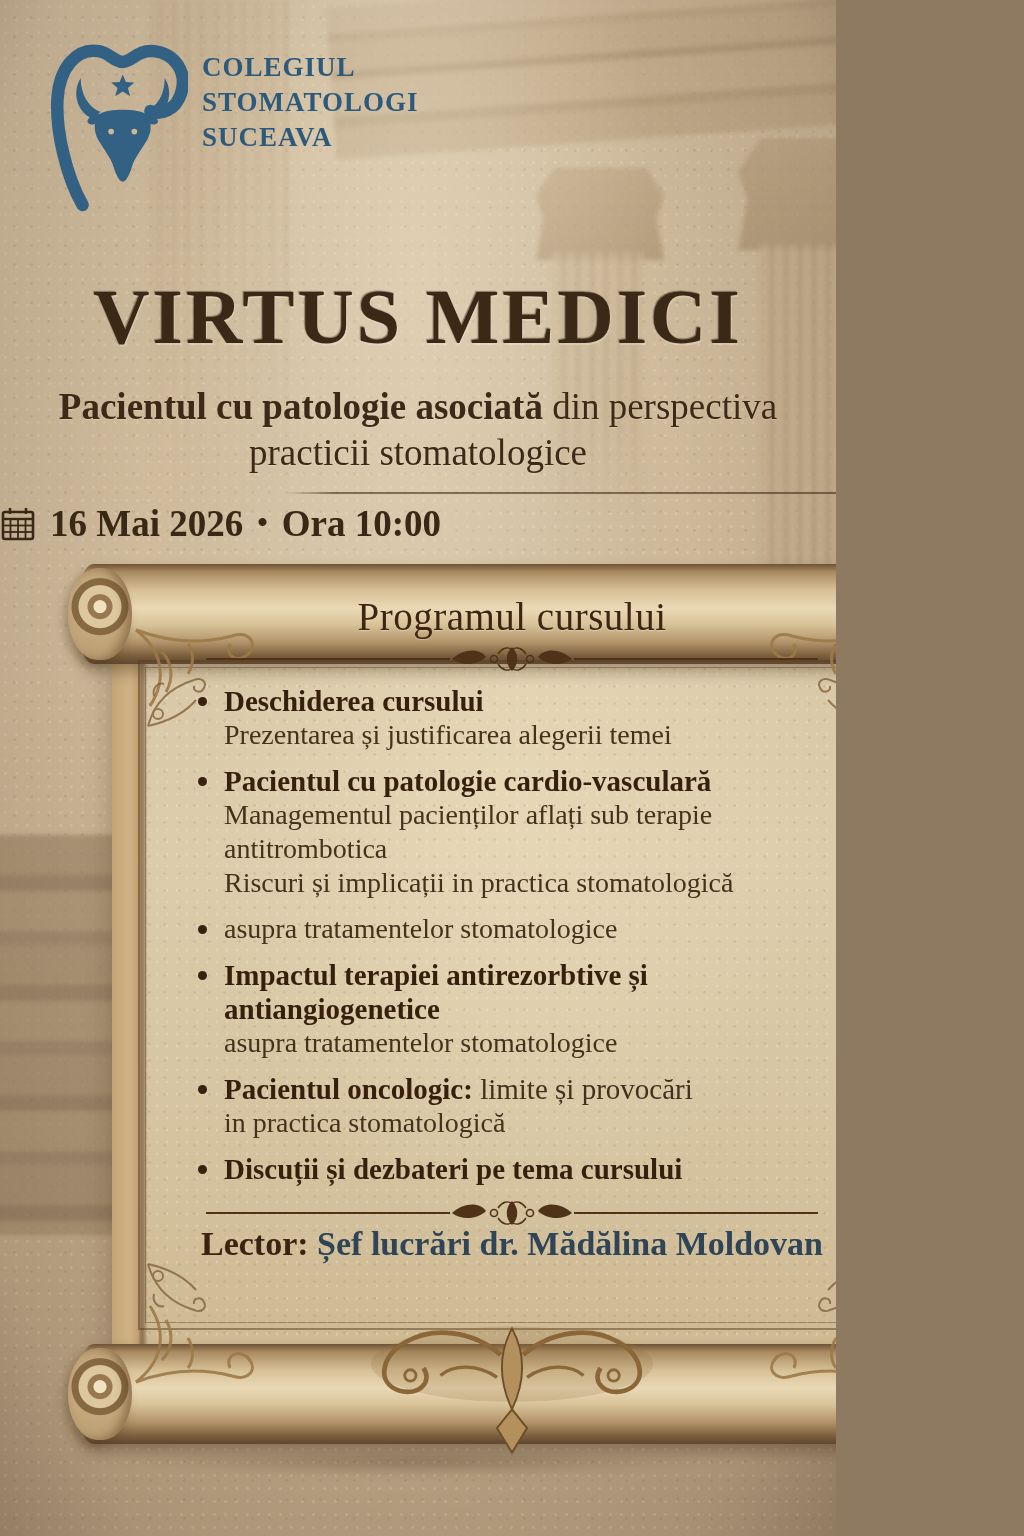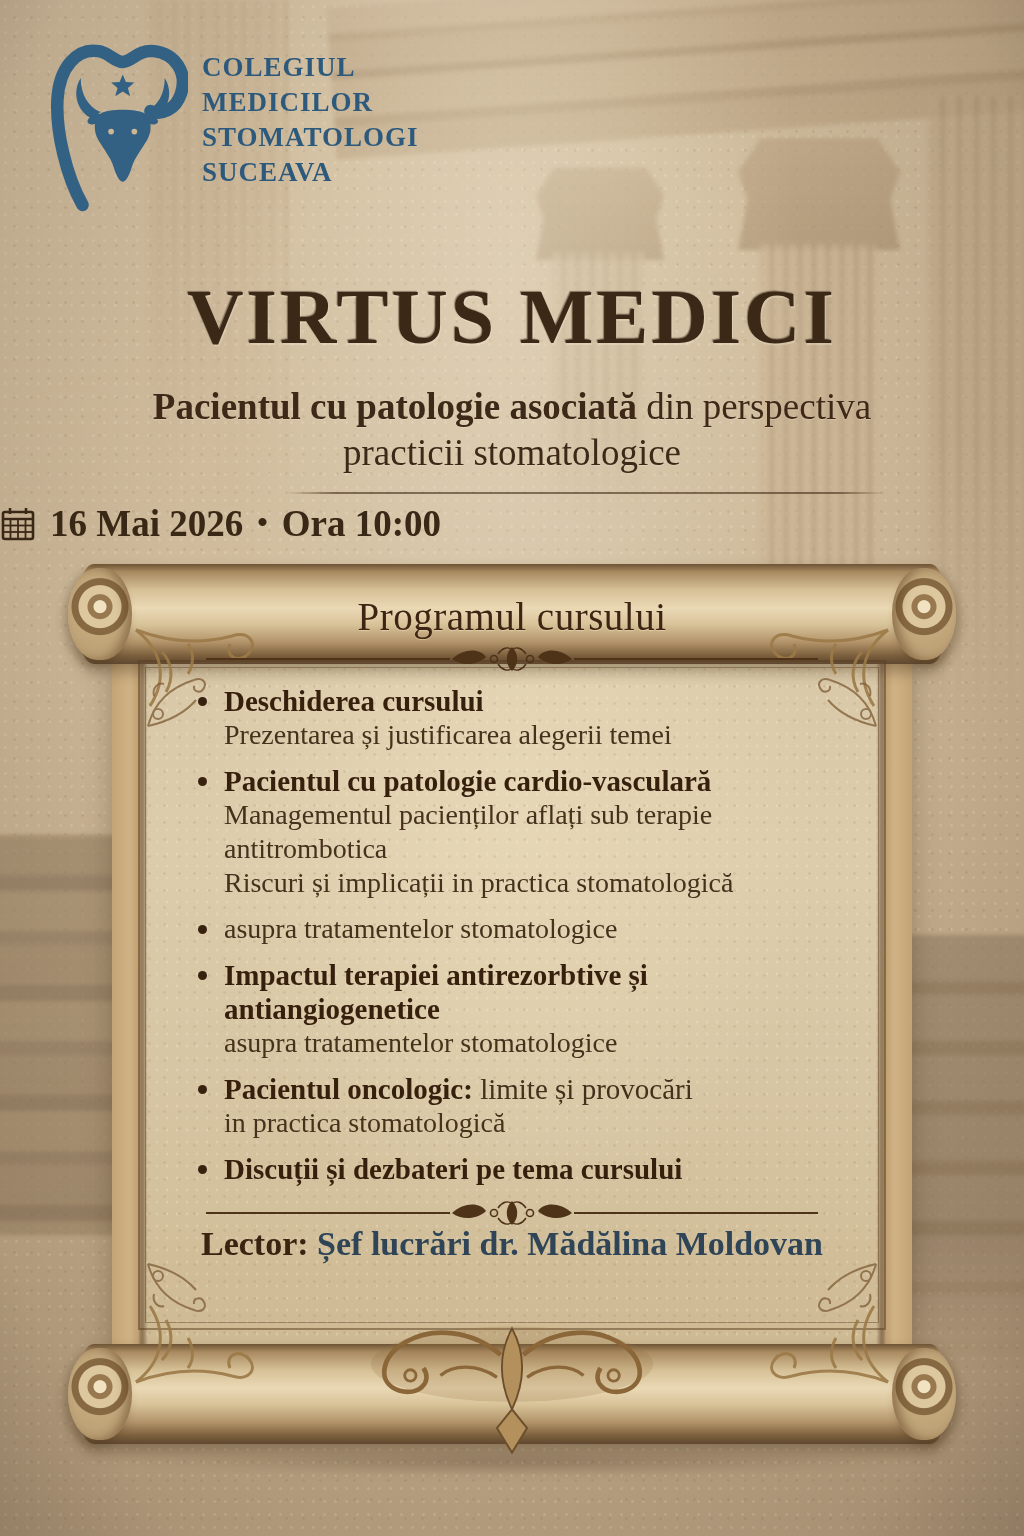--- a/index.html
+++ b/index.html
@@ -1,17 +1,17 @@
 <!DOCTYPE html>
 <html><head>
 <meta charset="utf-8">
 <style>
   html,body{margin:0;padding:0;background:#8d7a60;}
   .poster{
-    position:relative;width:1024px;height:1536px;overflow:hidden;
+    position:relative;width:836px;height:1536px;overflow:hidden;
     font-family:"Liberation Serif",serif;
     background:linear-gradient(165deg,#d6c3a5 0%,#cfbb9c 35%,#c6b090 65%,#b9a284 100%);
   }
   
   .bg-texture{position:absolute;inset:0;
     background-image:
       radial-gradient(rgba(255,246,226,.18) 1px,transparent 1.6px),
       radial-gradient(rgba(118,88,54,.13) 1px,transparent 1.6px);
     background-size:11px 13px,17px 19px;background-position:0 0,6px 8px;}
   .bg-vignette{position:absolute;inset:0;
@@ -187,21 +187,20 @@
       <path d="M134,102 C148,94 154,74 144,58 C144,76 136,90 122,96 C126,100 130,102 134,102 Z" fill="#336184"></path>
       <path d="M97,54 L100.5,62.5 L110,63 L102.8,69.2 L105.3,78.3 L97,73 L88.7,78.3 L91.2,69.2 L84,63 L93.5,62.5 Z" fill="#336184"></path>
       <path d="M72,98 C80,92 114,92 122,98 C130,104 130,118 124,128 C118,138 110,148 107,158 C104,168 100,174 97,174 C94,174 90,168 87,158 C84,148 76,138 70,128 C64,118 64,104 72,98 Z" fill="#336184"></path>
       <ellipse cx="66" cy="104" rx="9" ry="5" fill="#336184" transform="rotate(-25 66 104)"></ellipse>
       <ellipse cx="128" cy="104" rx="9" ry="5" fill="#336184" transform="rotate(25 128 104)"></ellipse>
       <circle cx="84" cy="118" r="3.2" fill="#cdb795"></circle>
       <circle cx="110" cy="118" r="3.2" fill="#cdb795"></circle>
     </svg>
     <div class="org-name">
       <div>COLEGIUL</div>
-      <div>MEDICILOR</div>
       <div>STOMATOLOGI</div>
       <div>SUCEAVA</div>
     </div>
   </div>
 
   <div class="title">VIRTUS MEDICI</div>
 
   <div class="subtitle">
     <span class="b">Pacientul cu patologie asociată</span><span> din perspectiva</span><br>
     <span>practicii stomatologice</span>

